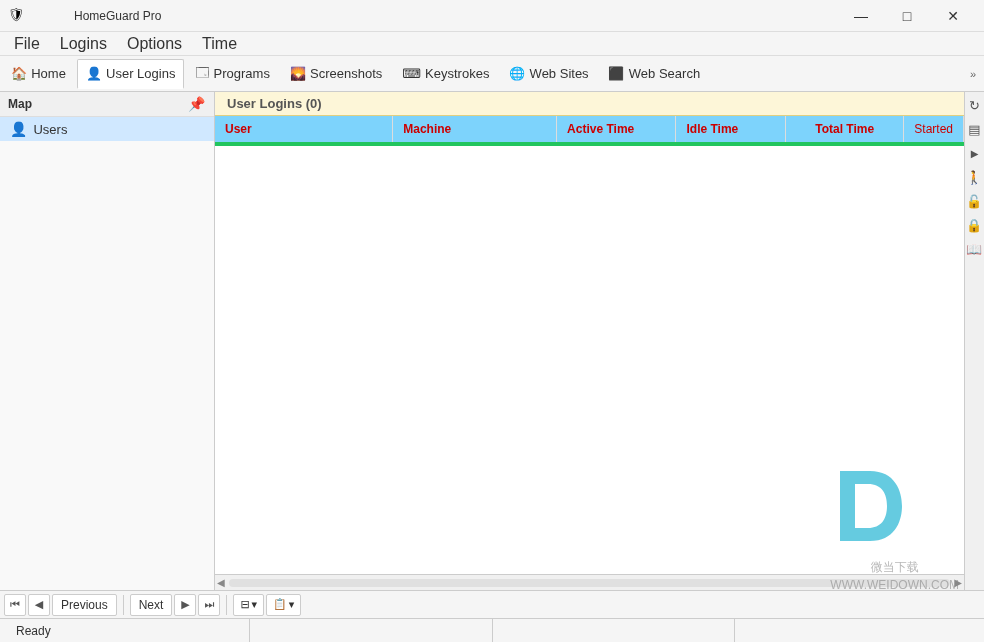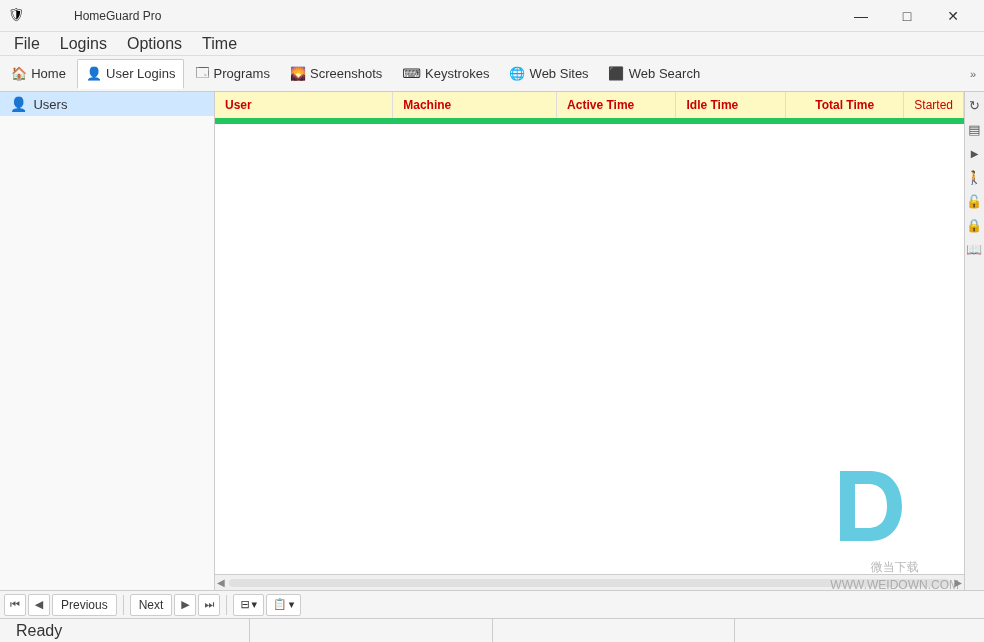--- a/index.html
+++ b/index.html
@@ -73,21 +73,21 @@
 
     
     .section-header {
       background: #fdf6d8; border-bottom: 1px solid #e0d080;
       padding: 4px 12px; font-size: 13px; font-weight: bold; color: #555;
     }
 
     
     .data-table { flex: 1; overflow: auto; background: white; }
     table { width: 100%; border-collapse: collapse; }
-    thead tr { background: #fef9c3; border-bottom: 6px solid #22c55e; }
+    thead tr { background: #7dd3fc; border-bottom: 4px solid #22c55e; }
     thead th {
       text-align: left; padding: 6px 10px;
       font-size: 12px; color: #333; font-weight: normal;
       border-right: 1px solid #ddd; cursor: pointer;
     }
     .col-user { width: 200px; color: #cc0000; font-weight: bold; }
     .col-machine { width: 180px; color: #cc0000; font-weight: bold; }
     .col-active { width: 130px; color: #cc0000; font-weight: bold; }
     .col-idle { width: 120px; color: #cc0000; font-weight: bold; }
     .col-total { width: 130px; color: #cc0000; font-weight: bold; text-align: center; }
@@ -111,21 +111,21 @@
     }
     .right-icon {
       width: 18px; height: 18px; display: flex; align-items: center;
       justify-content: center; cursor: pointer; font-size: 13px; color: #555;
     }
 
     
     .status-bar {
       height: 24px; background: #f5f5f5; border-top: 1px solid #ccc;
       display: flex; align-items: center; padding: 0 8px;
-      font-size: 16px; color: #333;
+      font-size: 12px; color: #333;
     }
     .status-sections { display: flex; flex: 1; }
     .status-section { flex: 1; border-right: 1px solid #ccc; padding: 0 8px; height: 24px; line-height: 24px; }
 
     
     .nav-bar {
       height: 28px; background: #f5f5f5; border-top: 1px solid #ccc;
       display: flex; align-items: center; padding: 0 4px; gap: 2px;
     }
     .nav-btn {
@@ -210,28 +210,35 @@
   <div class="toolbar-btn">
     <span>⬛</span>
     <span>Web Search</span>
   </div>
   <div class="toolbar-right">»</div>
 </div>
 
 <div class="main-layout">
 
   <div class="sidebar">
+    <div class="sidebar-header">
+      <span>Map</span>
+      <span class="sidebar-pin">📌</span>
+    </div>
     <div class="sidebar-item selected">
       <span class="user-icon">👤</span>
       <span>Users</span>
     </div>
   </div>
 
   <div class="content-area">
 
+    <div class="section-header">
+      <span>User Logins (0)</span>
+    </div>
 
     <div class="data-table">
       <table>
         <thead>
           <tr>
             <th class="col-user">User</th>
             <th class="col-machine">Machine</th>
             <th class="col-active">Active Time</th>
             <th class="col-idle">Idle Time</th>
             <th class="col-total">Total Time</th>

